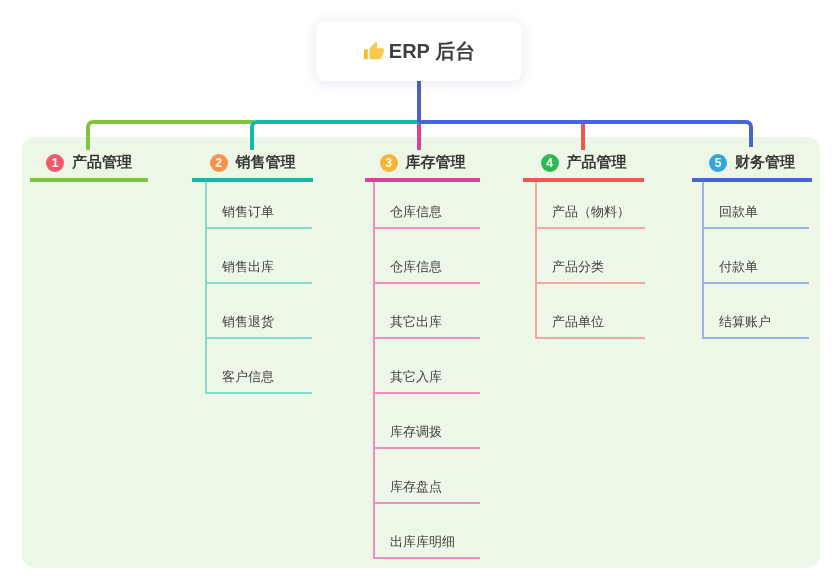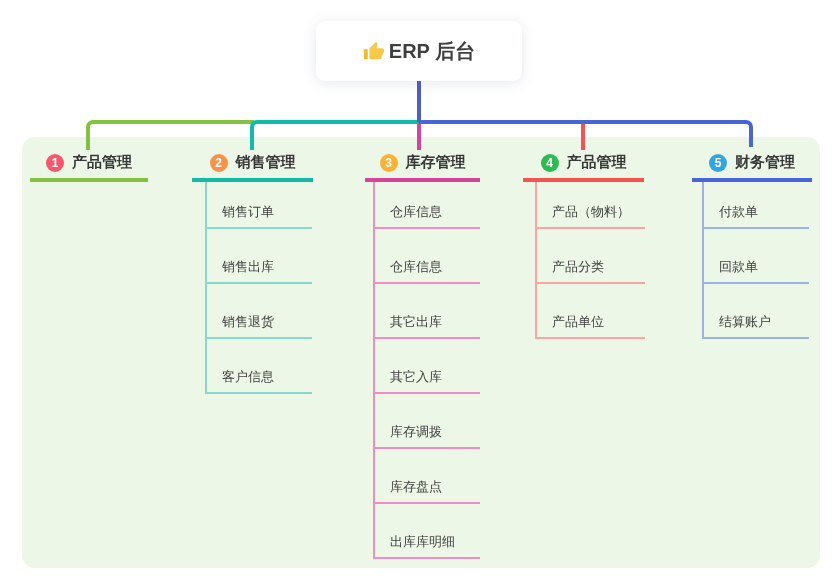--- a/index.html
+++ b/index.html
@@ -143,18 +143,18 @@
     <div class="item">出库库明细</div>
   </div>
 
   <div class="column c-b4">
     <div class="item">产品（物料）</div>
     <div class="item">产品分类</div>
     <div class="item">产品单位</div>
   </div>
 
   <div class="column c-b5">
+    <div class="item">回款单</div>
     <div class="item">付款单</div>
-    <div class="item">回款单</div>
     <div class="item">结算账户</div>
   </div>
 
 </div>
 
 </body></html>

